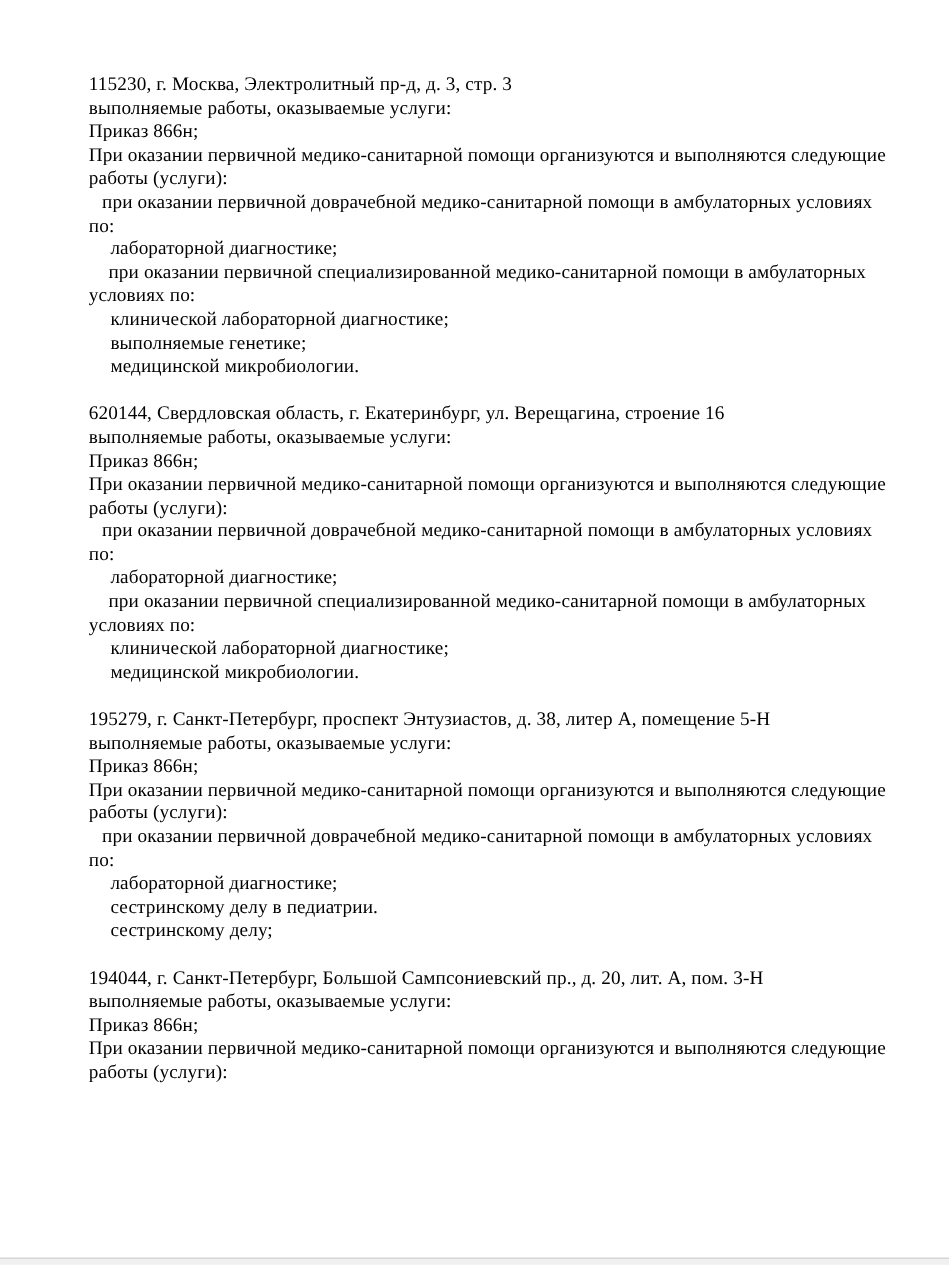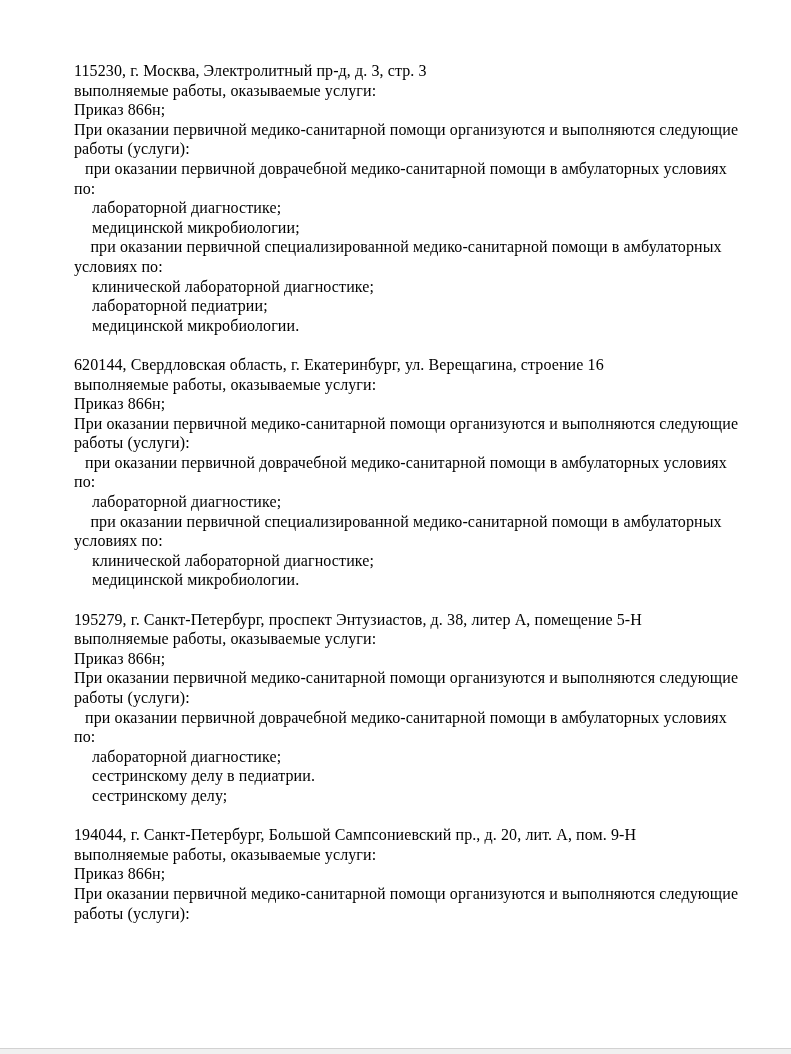--- a/index.html
+++ b/index.html
@@ -53,25 +53,24 @@
 <main class="doc" id="doc">
     <section class="block">
       <div class="line indent-0">115230, г. Москва, Электролитный пр-д, д. 3, стр. 3</div>
       <div class="line indent-0">выполняемые работы, оказываемые услуги:</div>
       <div class="line indent-0">Приказ 866н;</div>
       <div class="line indent-0">При оказании первичной медико-санитарной помощи организуются и выполняются следующие</div>
       <div class="line indent-0">работы (услуги):</div>
       <div class="line indent-1">при оказании первичной доврачебной медико-санитарной помощи в амбулаторных условиях</div>
       <div class="line indent-0">по:</div>
       <div class="line indent-2">лабораторной диагностике;</div>
-      <div class="line indent-2">медицинской микробиологии;</div>
       <div class="line indent-1">при оказании первичной специализированной медико-санитарной помощи в амбулаторных</div>
       <div class="line indent-0">условиях по:</div>
       <div class="line indent-2">клинической лабораторной диагностике;</div>
-      <div class="line indent-2">лабораторной педиатрии;</div>
+      <div class="line indent-2">выполняемые генетике;</div>
       <div class="line indent-2">медицинской микробиологии.</div>
     </section>
     <section class="block">
       <div class="line indent-0">620144, Свердловская область, г. Екатеринбург, ул. Верещагина, строение 16</div>
       <div class="line indent-0">выполняемые работы, оказываемые услуги:</div>
       <div class="line indent-0">Приказ 866н;</div>
       <div class="line indent-0">При оказании первичной медико-санитарной помощи организуются и выполняются следующие</div>
       <div class="line indent-0">работы (услуги):</div>
       <div class="line indent-1">при оказании первичной доврачебной медико-санитарной помощи в амбулаторных условиях</div>
       <div class="line indent-0">по:</div>
@@ -87,21 +86,21 @@
       <div class="line indent-0">Приказ 866н;</div>
       <div class="line indent-0">При оказании первичной медико-санитарной помощи организуются и выполняются следующие</div>
       <div class="line indent-0">работы (услуги):</div>
       <div class="line indent-1">при оказании первичной доврачебной медико-санитарной помощи в амбулаторных условиях</div>
       <div class="line indent-0">по:</div>
       <div class="line indent-2">лабораторной диагностике;</div>
       <div class="line indent-2">сестринскому делу в педиатрии.</div>
       <div class="line indent-2">сестринскому делу;</div>
     </section>
     <section class="block">
-      <div class="line indent-0">194044, г. Санкт-Петербург, Большой Сампсониевский пр., д. 20, лит. А, пом. 9-Н</div>
+      <div class="line indent-0">194044, г. Санкт-Петербург, Большой Сампсониевский пр., д. 20, лит. А, пом. 3-Н</div>
       <div class="line indent-0">выполняемые работы, оказываемые услуги:</div>
       <div class="line indent-0">Приказ 866н;</div>
       <div class="line indent-0">При оказании первичной медико-санитарной помощи организуются и выполняются следующие</div>
       <div class="line indent-0">работы (услуги):</div>
     </section>
   </main>
 
 <div class="hscrollbar"></div>
 
 </body></html>

